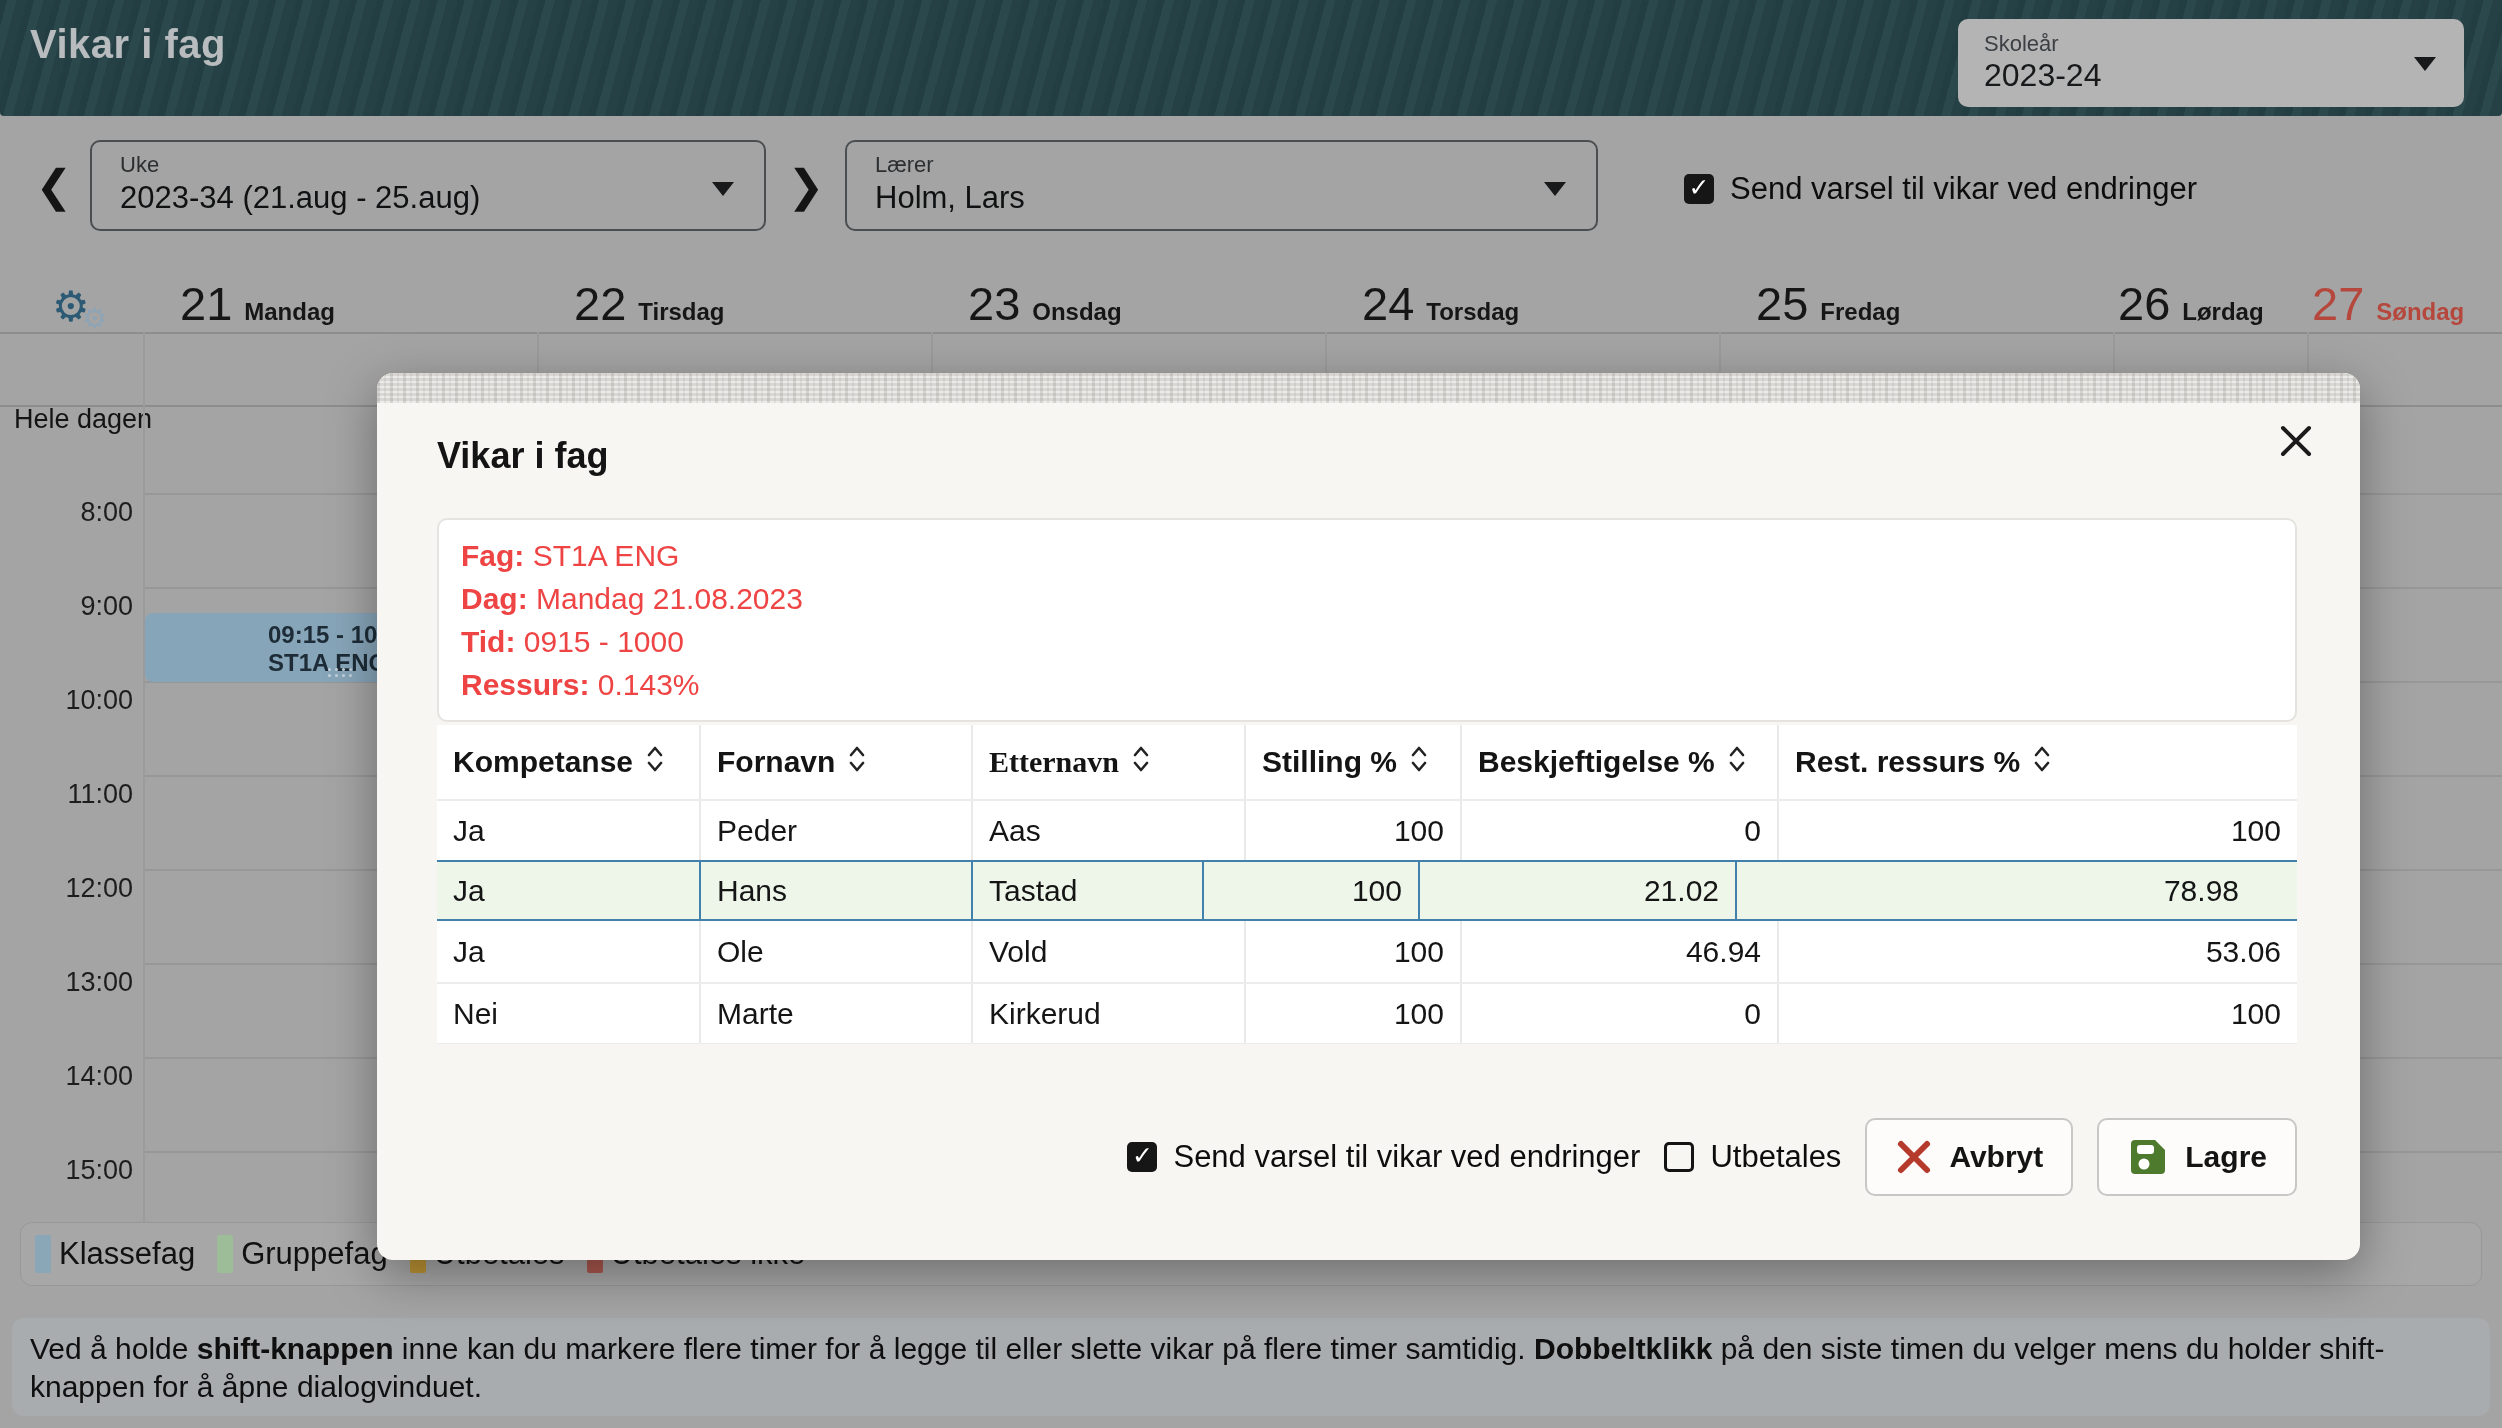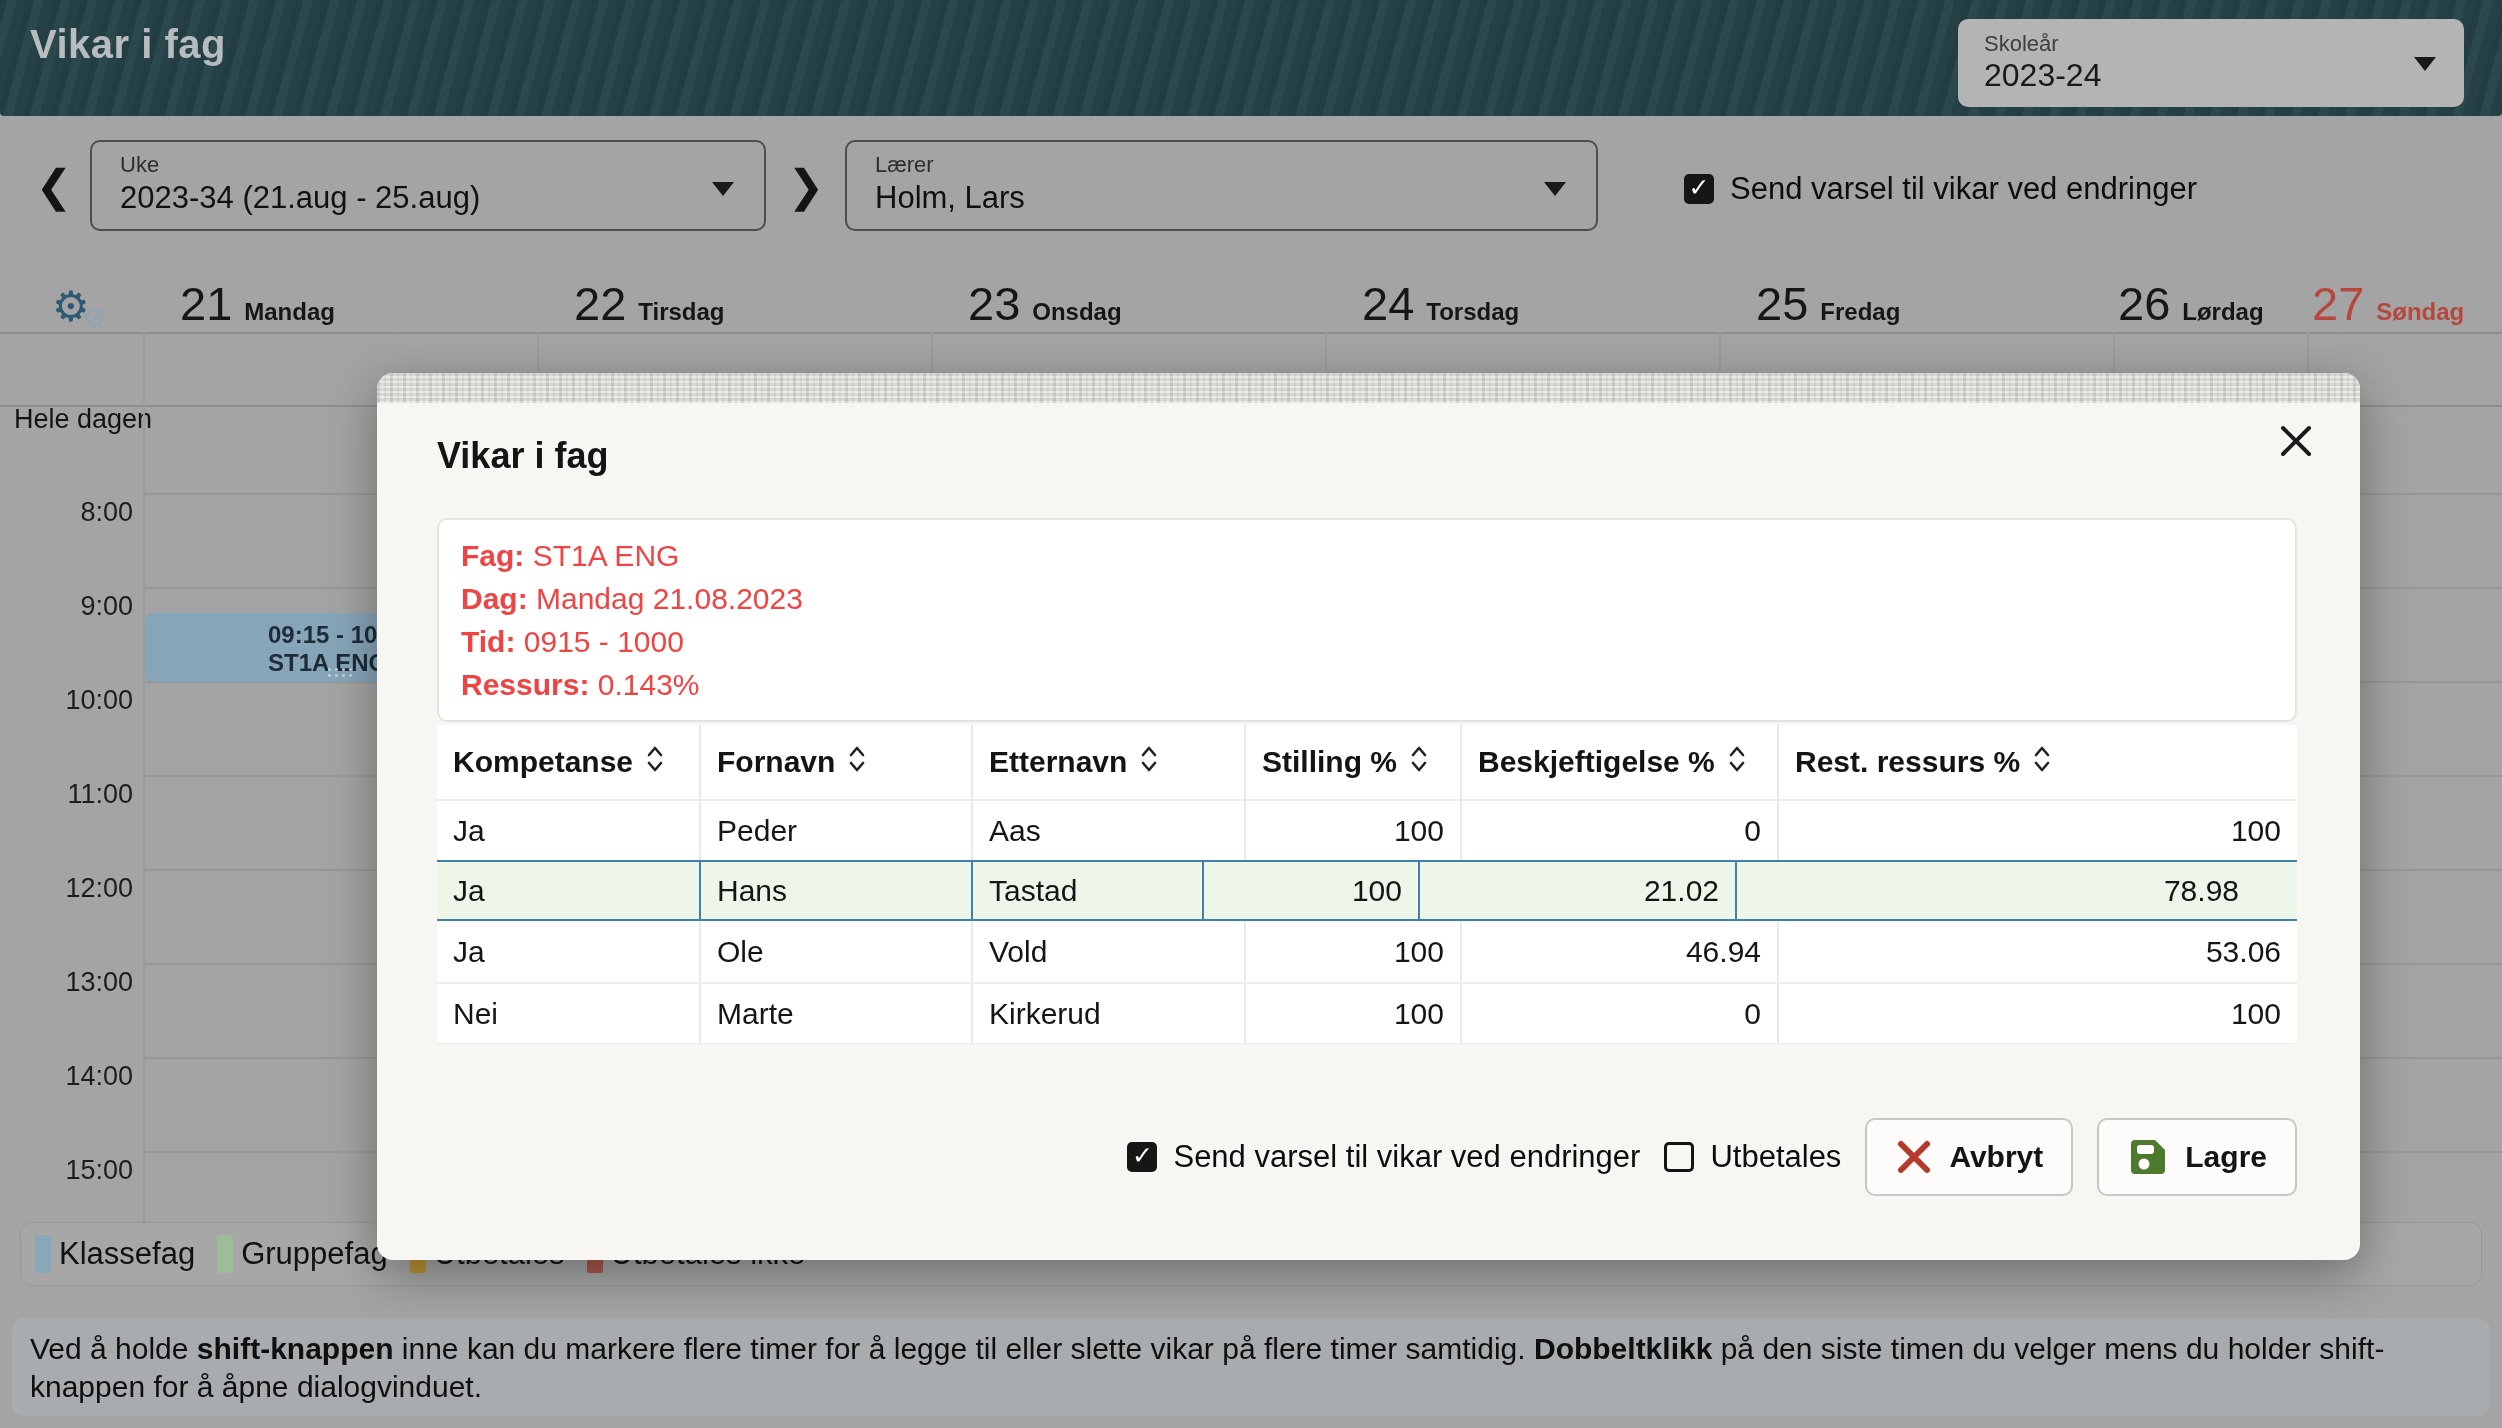--- a/index.html
+++ b/index.html
@@ -257,21 +257,21 @@
               <path d="M4 20 L10 27 L16 20" stroke="#222" stroke-width="2.6" fill="none" stroke-linecap="round" stroke-linejoin="round"></path>
             </svg></span>
         </div>
         <div class="th" style="width: 272px;">
           <span>Fornavn</span>
           <span class="sort-icon"><svg width="20" height="32" viewBox="0 0 20 32">
               <path d="M4 12 L10 5 L16 12" stroke="#222" stroke-width="2.6" fill="none" stroke-linecap="round" stroke-linejoin="round"></path>
               <path d="M4 20 L10 27 L16 20" stroke="#222" stroke-width="2.6" fill="none" stroke-linecap="round" stroke-linejoin="round"></path>
             </svg></span>
         </div>
-        <div class="th" style="width: 273px;">
+        <div class="th" style="width: 273px; font-family: Liberation Serif, serif;">
           <span>Etternavn</span>
           <span class="sort-icon"><svg width="20" height="32" viewBox="0 0 20 32">
               <path d="M4 12 L10 5 L16 12" stroke="#222" stroke-width="2.6" fill="none" stroke-linecap="round" stroke-linejoin="round"></path>
               <path d="M4 20 L10 27 L16 20" stroke="#222" stroke-width="2.6" fill="none" stroke-linecap="round" stroke-linejoin="round"></path>
             </svg></span>
         </div>
         <div class="th" style="width: 216px;">
           <span>Stilling %</span>
           <span class="sort-icon"><svg width="20" height="32" viewBox="0 0 20 32">
               <path d="M4 12 L10 5 L16 12" stroke="#222" stroke-width="2.6" fill="none" stroke-linecap="round" stroke-linejoin="round"></path>

